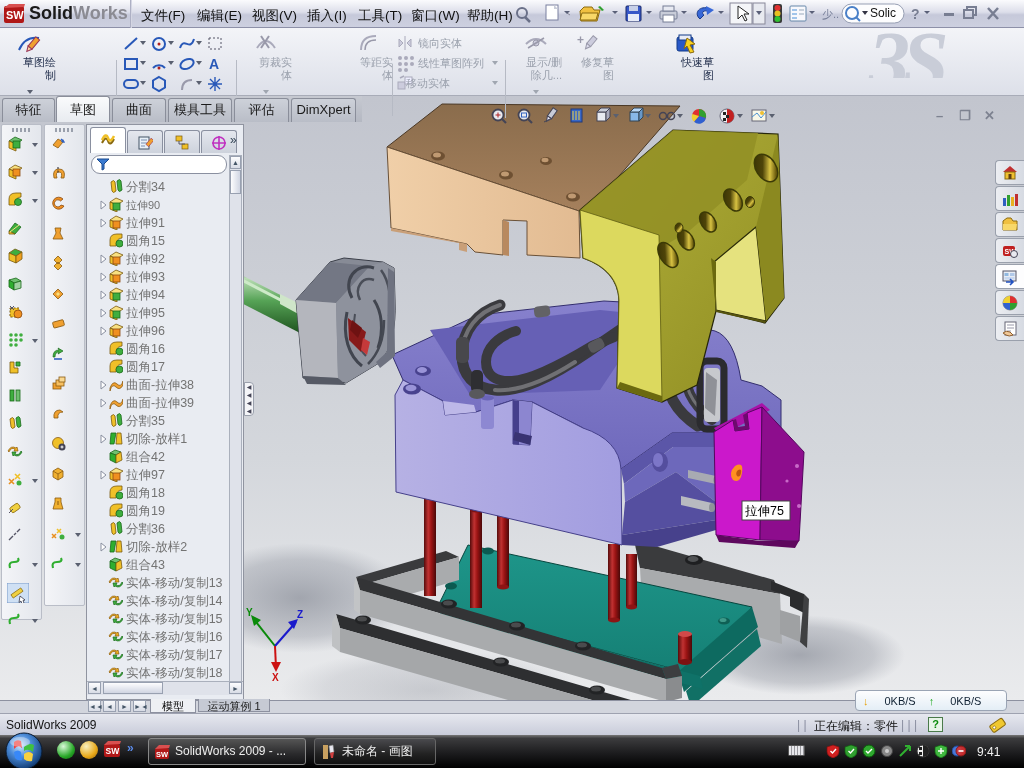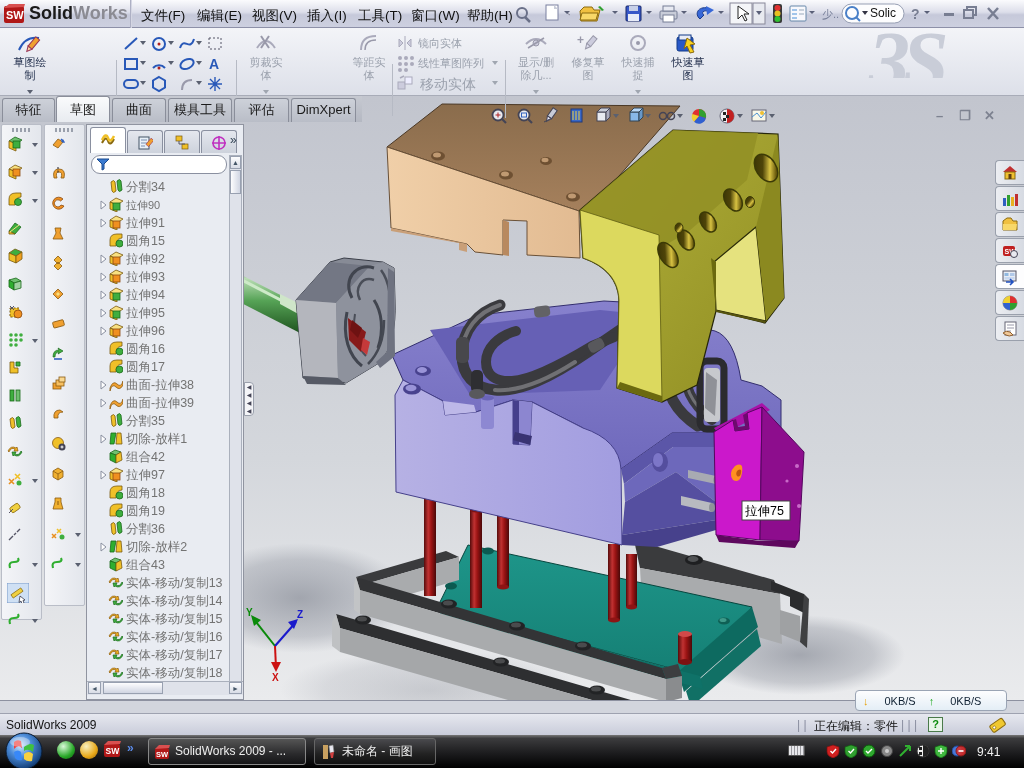--- a/index.html
+++ b/index.html
@@ -3,21 +3,21 @@
 <style>
 *{margin:0;padding:0;box-sizing:border-box}
 html,body{width:1024px;height:768px;overflow:hidden;font-family:"Liberation Sans",sans-serif}
 .ab{position:absolute}
 #stage{position:relative;width:1024px;height:768px;background:#d4d6dc}
 
 #titlebar{left:0;top:0;width:1024px;height:28px;background:linear-gradient(#fbfbfd,#dcdeea 45%,#c6c9da 55%,#cdd0e0);border-bottom:1px solid #8d90a8}
 .menu{font-size:13.5px;color:#111;top:7px}
 
 #toolbar{left:0;top:28px;width:1024px;height:68px;background:linear-gradient(#f3f4f8,#dde0e9);border-bottom:1px solid #a8acb8}
-.tbtxt{font-size:11.5px;color:#24314e;text-align:center;line-height:13px}
+.tbtxt{font-size:11.5px;color:#24314e;text-align:right;line-height:13px}
 .gray .tbtxt,.gtxt{color:#9ba1ad}
 .sep{width:1px;background:#b6bac4;top:32px;height:58px}
 .dd{width:0;height:0;border-left:3px solid transparent;border-right:3px solid transparent;border-top:4px solid #5a6070}
 .gdd{border-top-color:#a0a6b0}
 
 #tabrow{left:0;top:96px;width:362px;height:26px;background:linear-gradient(#c6c9d1,#b4b8c2)}
 .cmtab{top:2px;height:24px;font-weight:400;background:linear-gradient(#cdd1d9,#b9bdc7);border:1px solid #8a8e9a;border-bottom:none;border-radius:3px 3px 0 0;font-size:13px;color:#1a1a1a;text-align:center;line-height:22px}
 .cmtab.act{background:linear-gradient(#fafbfc,#e8ebf0);height:26px;top:0;line-height:26px;z-index:3}
 
 #viewport{left:0;top:96px;width:1024px;height:604px;background:linear-gradient(#c2c5ce,#d4d7dc 60%,#eaebed)}
@@ -553,21 +553,21 @@
           </svg></div>
         <div class="ab gtxt" style="left:22px;top:22px;font-size:11px;white-space:nowrap">线性草图阵列</div>
         <div class="ab dd gdd" style="left:96px;top:27px"></div>
         <div class="ab" style="left:0;top:40px;width:18px;height:18px"><svg width="18" height="18">
             <g stroke="#aab" fill="#ccd">
               <rect x="2" y="8" width="7" height="7"></rect>
               <rect x="9" y="3" width="7" height="7" fill="#eef"></rect>
               <path d="M4 4 l4 -2" stroke-width="1.5"></path>
             </g>
           </svg></div>
-        <div class="ab gtxt" style="left:24px;top:42px;font-size:14px;white-space:nowrap">移动实体</div>
+        <div class="ab gtxt" style="left:10px;top:42px;font-size:11px;white-space:nowrap">移动实体</div>
         <div class="ab dd gdd" style="left:96px;top:47px"></div>
       </div>
       <div class="ab sep" style="left:392px;height:52px;top:36px"></div>
       <div class="ab sep" style="left:505px"></div>
       <div class="ab" style="left:510px;top:4px;width:52px;height:62px;text-align:center">
         <div style="height:24px"><svg width="26" height="22">
             <path d="M3 12 Q13 2 23 12" fill="none" stroke="#aab" stroke-width="2"></path>
             <circle cx="13" cy="11" r="3" fill="#ccd" stroke="#99a"></circle>
             <path d="M5 16 l16 -10" stroke="#99a" stroke-width="1.5"></path>
           </svg></div>
@@ -576,28 +576,20 @@
       </div>
       <div class="ab" style="left:562px;top:4px;width:52px;height:62px;text-align:center">
         <div style="height:24px"><svg width="26" height="22">
             <text x="2" y="12" font-size="12" fill="#99a" font-weight="bold">+</text>
             <g transform="rotate(40 16 11)">
               <rect x="13" y="4" width="5" height="10" fill="#ccd" stroke="#99a"></rect>
               <polygon points="13,14 18,14 15.5,19" fill="#dde" stroke="#99a"></polygon>
             </g>
           </svg></div>
         <div class="tbtxt gtxt" style="font-size:11px">修复草<br>图</div>
-      </div>
-      <div class="ab" style="left:612px;top:4px;width:52px;height:62px;text-align:center">
-        <div style="height:24px"><svg width="26" height="22">
-            <circle cx="13" cy="11" r="7" fill="none" stroke="#aab" stroke-width="2"></circle>
-            <circle cx="13" cy="11" r="2" fill="#99a"></circle>
-          </svg></div>
-        <div class="tbtxt gtxt" style="font-size:11px">快速捕<br>捉</div>
-        <div style="position:absolute;bottom:0;left:23px" class="dd gdd"></div>
       </div>
       <div class="ab" style="left:662px;top:4px;width:52px;height:62px;text-align:center">
         <div style="height:24px"><svg width="30" height="24">
             <rect x="4" y="5" width="16" height="14" rx="2" fill="#2858c8" stroke="#123a88"></rect>
             <rect x="6" y="3" width="12" height="5" fill="#e8ecf8" stroke="#123a88"></rect>
             <polygon points="14,6 22,12 17,13 21,20 17,21 14,14 11,17" fill="#f8d020" stroke="#8a6a10"></polygon>
           </svg></div>
         <div class="tbtxt " style="font-size:11px">快速草<br>图</div>
       </div>
       <div class="ab" style="left:868px;top:0px;width:150px;height:50px;overflow:hidden;font-family:'Liberation Serif';font-style:italic;font-weight:bold;font-size:84px;color:#c9cdd8;line-height:68px">3<span style="margin-left:-8px">S</span></div>
@@ -961,20 +953,28 @@
  </div>
 
  <div class="ab" style="left:0px;top:556px;width:156px;height:14px;background:#dfe2ea;border-top:1px solid #aab0bc">
    <div style="position:absolute;left:1px;width:13px;height:12px;background:linear-gradient(#fdfdfe,#d8dce6);border:1px solid #98a0b0;font-size:7px;text-align:center;line-height:11px;color:#456">◄</div>
    <div style="position:absolute;left:16px;width:60px;height:12px;background:linear-gradient(#fdfdfe,#d0d5e2);border:1px solid #98a0b0"></div>
    <div style="position:absolute;right:1px;width:13px;height:12px;background:linear-gradient(#fdfdfe,#d8dce6);border:1px solid #98a0b0;font-size:7px;text-align:center;line-height:11px;color:#456">►</div>
  </div>
 </div>
 
 <div class="ab" style="left:0;top:700px;width:1024px;height:13px;background:#d2d5dd;border-top:1px solid #8d91a0"></div>
+<div class="ab" style="left:86px;top:699px;width:280px;height:14px" id="mtabs">
+ <span style="position:absolute;left:2px;top:1px;width:13px;height:12px;background:linear-gradient(#f8f9fb,#d8dce6);border:1px solid #98a0b0;font-size:7px;text-align:center;line-height:11px;color:#456">◄◄</span>
+ <span style="position:absolute;left:17px;top:1px;width:13px;height:12px;background:linear-gradient(#f8f9fb,#d8dce6);border:1px solid #98a0b0;font-size:7px;text-align:center;line-height:11px;color:#456">◄</span>
+ <span style="position:absolute;left:32px;top:1px;width:13px;height:12px;background:linear-gradient(#f8f9fb,#d8dce6);border:1px solid #98a0b0;font-size:7px;text-align:center;line-height:11px;color:#456">►</span>
+ <span style="position:absolute;left:47px;top:1px;width:13px;height:12px;background:linear-gradient(#f8f9fb,#d8dce6);border:1px solid #98a0b0;font-size:7px;text-align:center;line-height:11px;color:#456">►◄</span>
+ <span style="position:absolute;left:64px;top:0;width:46px;height:14px;background:#eef0f4;border:1px solid #8d91a0;border-top:none;font-size:11px;text-align:center;color:#000">模型</span>
+ <span style="position:absolute;left:112px;top:0;width:72px;height:13px;background:#c6cad4;border:1px solid #8d91a0;border-top:none;font-size:11px;text-align:center;color:#222">运动算例 1</span>
+</div>
 
 <div class="ab" id="statusbar">
  <span style="position:absolute;left:6px;top:4px">SolidWorks 2009</span>
  <span style="position:absolute;left:797px;top:4px;color:#8a8ea0">|&nbsp;|</span>
  <span style="position:absolute;left:814px;top:4px">正在编辑：零件</span>
  <span style="position:absolute;left:901px;top:4px;color:#8a8ea0">|&nbsp;|&nbsp;|</span>
  <span style="position:absolute;left:928px;top:3px;width:15px;height:15px;background:#e8f4e8;border:1px solid #4a7a4a;color:#0a8a0a;font-weight:bold;font-size:11px;text-align:center">?</span>
  <svg style="position:absolute;left:988px;top:2px" width="20" height="18">
         <g transform="rotate(-35 10 9)">
           <rect x="2" y="5" width="15" height="8" rx="2" fill="#f0c830" stroke="#8a6a10"></rect>

